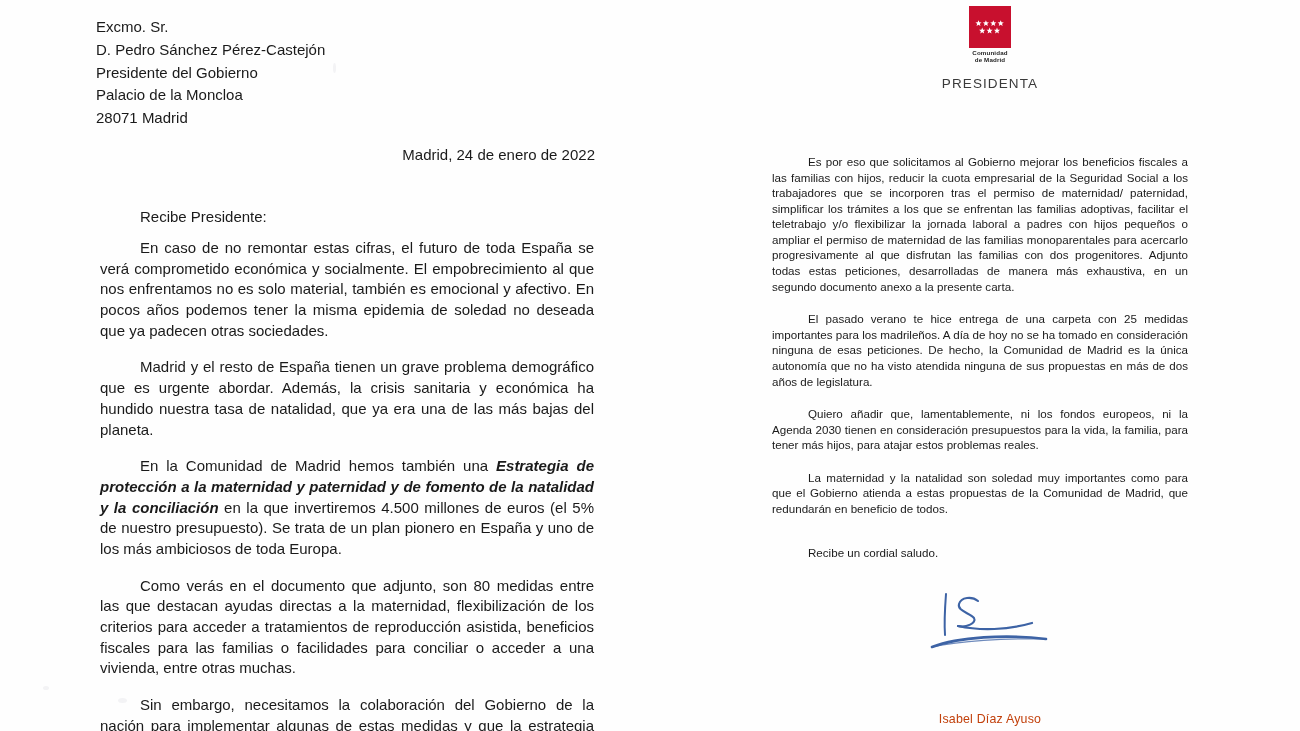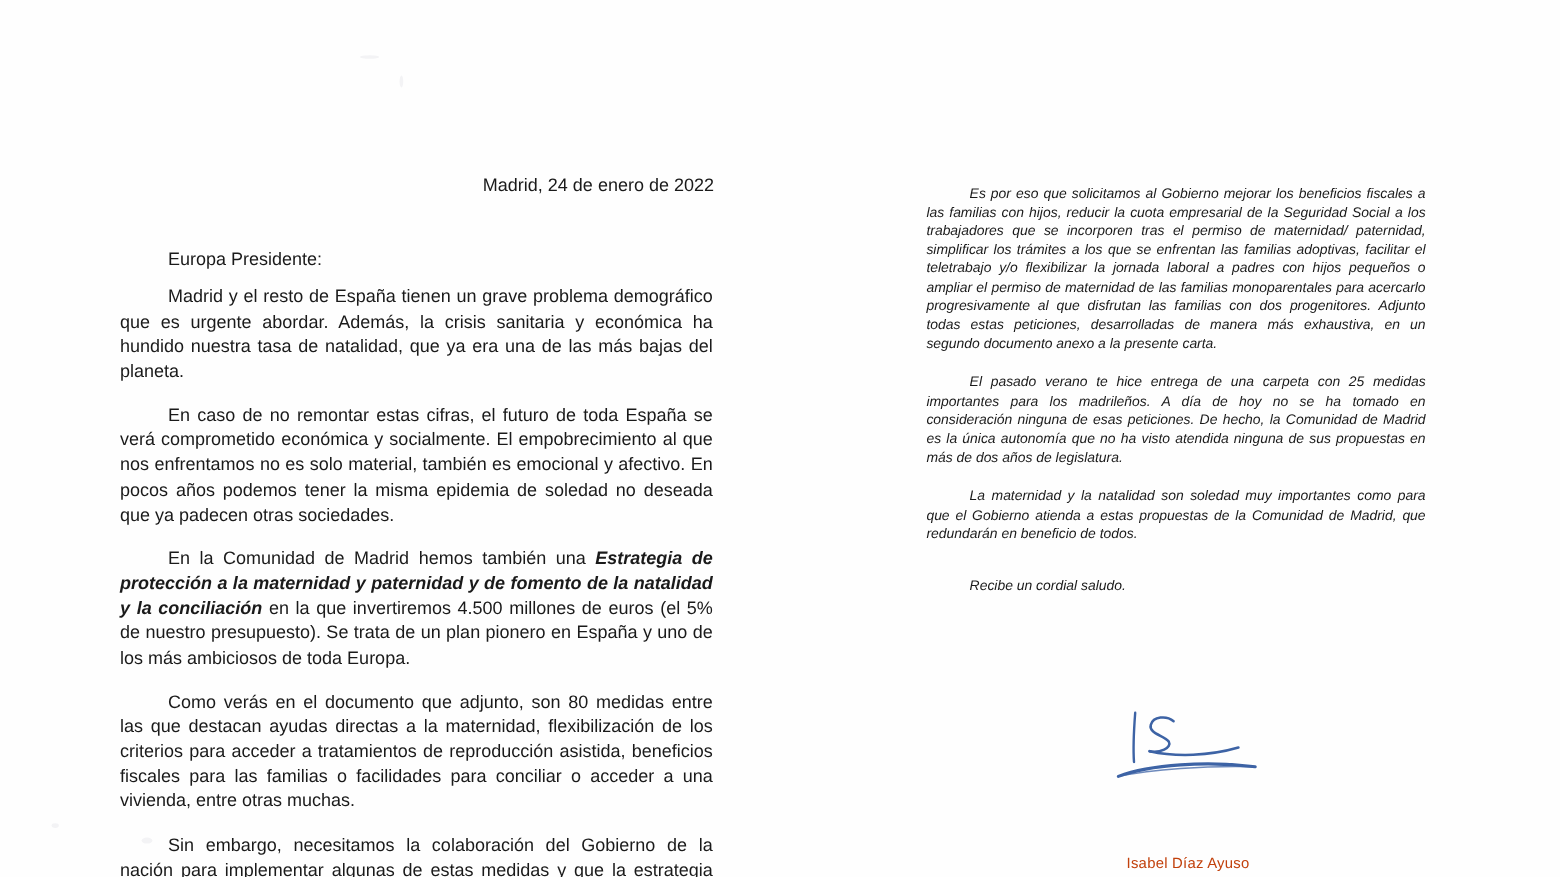--- a/index.html
+++ b/index.html
@@ -114,21 +114,20 @@
     top: 154px;
     width: 416px;
   }
   .col-right p {
     margin: 0 0 17px 0;
     font-size: 11.6px;
     line-height: 1.345;
     text-align: justify;
     text-indent: 36px;
     color: #1a1a1a;
-    font-style: italic;
   }
   .col-right p.no-justify {
     text-align: left;
     margin-top: 28px;
   }
 
   
   .signature {
     position: absolute;
     left: 930px;
@@ -160,37 +159,68 @@
 </head>
 <body>
 
 <div class="page">
 
   <div class="speckle" style="left:300px;top:46px;width:16px;height:3px;"></div>
   <div class="speckle" style="left:333px;top:63px;width:3px;height:10px;"></div>
   <div class="speckle" style="left:118px;top:698px;width:9px;height:5px;"></div>
   <div class="speckle" style="left:43px;top:686px;width:6px;height:4px;"></div>
 
-
+  <div class="letterhead">
+    <div class="logo-mark">
+      <svg width="42" height="42" viewBox="0 0 42 42" aria-hidden="true">
+        <rect x="0" y="0" width="42" height="42" fill="#c8102e"></rect>
+        <g fill="#ffffff">
+
+          <path d="M9.5 14.2 l0.85 2.1 2.25 0.12 -1.75 1.42 0.58 2.18 -1.93 -1.2 -1.93 1.2 0.58 -2.18 -1.75 -1.42 2.25 -0.12 Z"></path>
+          <path d="M16.9 14.2 l0.85 2.1 2.25 0.12 -1.75 1.42 0.58 2.18 -1.93 -1.2 -1.93 1.2 0.58 -2.18 -1.75 -1.42 2.25 -0.12 Z"></path>
+          <path d="M24.3 14.2 l0.85 2.1 2.25 0.12 -1.75 1.42 0.58 2.18 -1.93 -1.2 -1.93 1.2 0.58 -2.18 -1.75 -1.42 2.25 -0.12 Z"></path>
+          <path d="M31.7 14.2 l0.85 2.1 2.25 0.12 -1.75 1.42 0.58 2.18 -1.93 -1.2 -1.93 1.2 0.58 -2.18 -1.75 -1.42 2.25 -0.12 Z"></path>
+
+          <path d="M13.2 21.6 l0.85 2.1 2.25 0.12 -1.75 1.42 0.58 2.18 -1.93 -1.2 -1.93 1.2 0.58 -2.18 -1.75 -1.42 2.25 -0.12 Z"></path>
+          <path d="M20.6 21.6 l0.85 2.1 2.25 0.12 -1.75 1.42 0.58 2.18 -1.93 -1.2 -1.93 1.2 0.58 -2.18 -1.75 -1.42 2.25 -0.12 Z"></path>
+          <path d="M28.0 21.6 l0.85 2.1 2.25 0.12 -1.75 1.42 0.58 2.18 -1.93 -1.2 -1.93 1.2 0.58 -2.18 -1.75 -1.42 2.25 -0.12 Z"></path>
+        </g>
+      </svg>
+    </div>
+    <div class="logo-wordmark">
+      <div>Comunidad</div>
+      <div>de Madrid</div>
+    </div>
+    <div class="presidenta">PRESIDENTA</div>
+  </div>
+
+  <div class="addressee">
+    <div>Excmo. Sr.</div>
+    <div>D. Pedro Sánchez Pérez-Castejón</div>
+    <div>Presidente del Gobierno</div>
+    <div>Palacio de la Moncloa</div>
+    <div>28071 Madrid</div>
+  </div>
 
   <div class="dateline">Madrid, 24 de enero de 2022</div>
 
-  <div class="salutation">Europa Presidente:</div>
+  <div class="salutation">Recibe Presidente:</div>
 
   <div class="col-left">
+    <p>En caso de no remontar estas cifras, el futuro de toda España se verá comprometido económica y socialmente. El empobrecimiento al que nos enfrentamos no es solo material, también es emocional y afectivo. En pocos años podemos tener la misma epidemia de soledad no deseada que ya padecen otras sociedades.</p>
     <p>Madrid y el resto de España tienen un grave problema demográfico que es urgente abordar. Además, la crisis sanitaria y económica ha hundido nuestra tasa de natalidad, que ya era una de las más bajas del planeta.</p>
-    <p>En caso de no remontar estas cifras, el futuro de toda España se verá comprometido económica y socialmente. El empobrecimiento al que nos enfrentamos no es solo material, también es emocional y afectivo. En pocos años podemos tener la misma epidemia de soledad no deseada que ya padecen otras sociedades.</p>
     <p><span>En la Comunidad de Madrid hemos también una </span><b class="em">Estrategia de protección a la maternidad y paternidad y de fomento de la natalidad y la conciliación</b><span> en la que invertiremos 4.500 millones de euros (el 5% de nuestro presupuesto). Se trata de un plan pionero en España y uno de los más ambiciosos de toda Europa.</span></p>
     <p>Como verás en el documento que adjunto, son 80 medidas entre las que destacan ayudas directas a la maternidad, flexibilización de los criterios para acceder a tratamientos de reproducción asistida, beneficios fiscales para las familias o facilidades para conciliar o acceder a una vivienda, entre otras muchas.</p>
     <p>Sin embargo, necesitamos la colaboración del Gobierno de la nación para implementar algunas de estas medidas y que la estrategia tenga el éxito que todos esperamos.</p>
   </div>
 
   <div class="col-right">
     <p>Es por eso que solicitamos al Gobierno mejorar los beneficios fiscales a las familias con hijos, reducir la cuota empresarial de la Seguridad Social a los trabajadores que se incorporen tras el permiso de maternidad/ paternidad, simplificar los trámites a los que se enfrentan las familias adoptivas, facilitar el teletrabajo y/o flexibilizar la jornada laboral a padres con hijos pequeños o ampliar el permiso de maternidad de las familias monoparentales para acercarlo progresivamente al que disfrutan las familias con dos progenitores. Adjunto todas estas peticiones, desarrolladas de manera más exhaustiva, en un segundo documento anexo a la presente carta.</p>
     <p>El pasado verano te hice entrega de una carpeta con 25 medidas importantes para los madrileños. A día de hoy no se ha tomado en consideración ninguna de esas peticiones. De hecho, la Comunidad de Madrid es la única autonomía que no ha visto atendida ninguna de sus propuestas en más de dos años de legislatura.</p>
+    <p>Quiero añadir que, lamentablemente, ni los fondos europeos, ni la Agenda 2030 tienen en consideración presupuestos para la vida, la familia, para tener más hijos, para atajar estos problemas reales.</p>
     <p>La maternidad y la natalidad son soledad muy importantes como para que el Gobierno atienda a estas propuestas de la Comunidad de Madrid, que redundarán en beneficio de todos.</p>
     <p class="no-justify">Recibe un cordial saludo.</p>
   </div>
 
   <div class="signature">
     <svg width="170" height="75" viewBox="0 0 170 75" aria-hidden="true">
       <g fill="none" stroke="#3d63a5" stroke-linecap="round" stroke-linejoin="round">
 
         <path d="M16 9 C15 22, 14 36, 15 50" stroke-width="2"></path>
 

